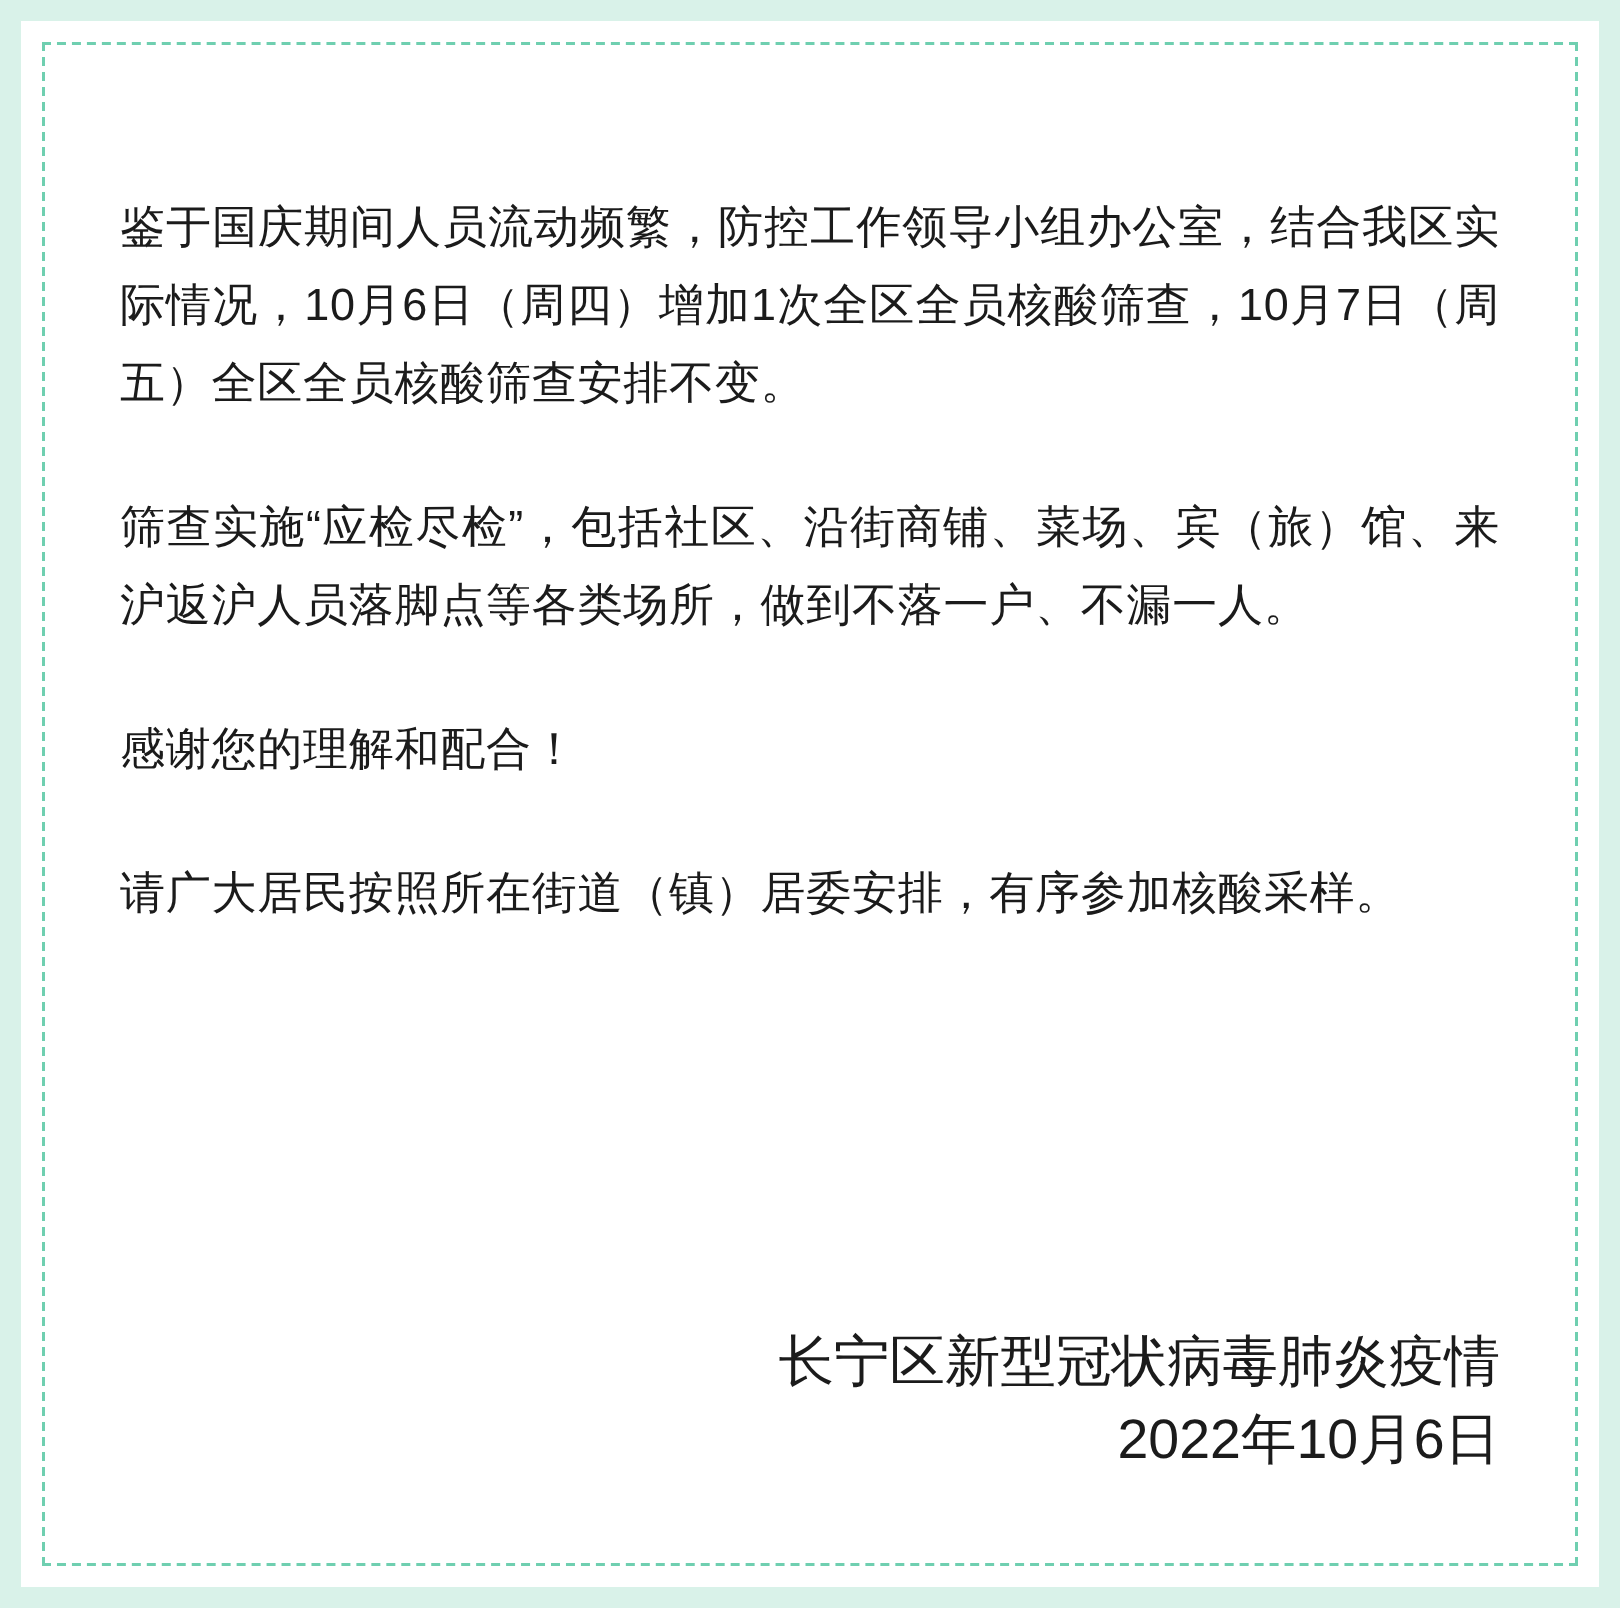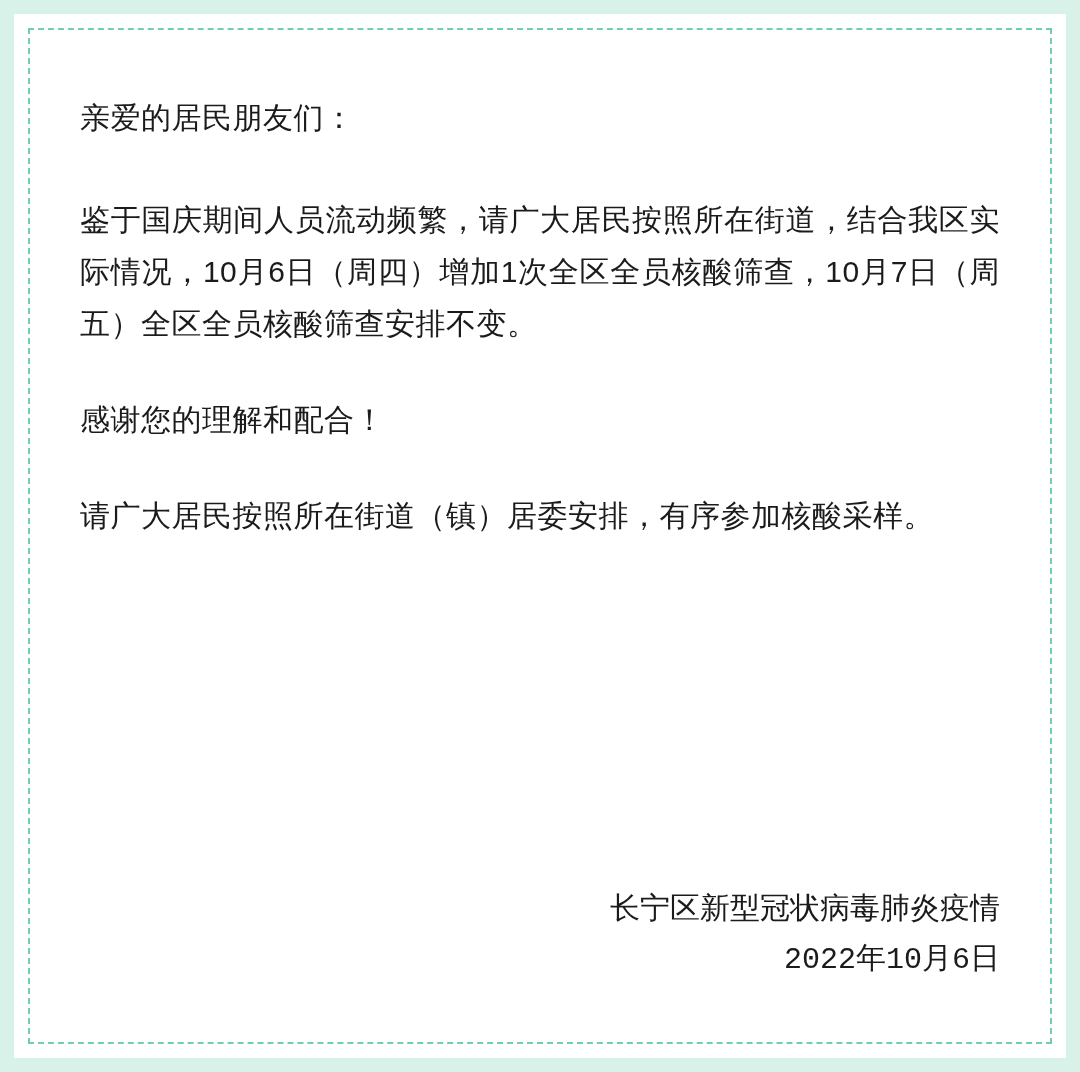--- a/index.html
+++ b/index.html
@@ -62,47 +62,46 @@
   }
 
   .para-first {
     margin-top: 50px;
   }
 
   .signature {
     margin-top: auto;
     text-align: right;
     color: #1b1b1b;
-    font-size: 30px;
+    font-size: 37px;
     line-height: 52px;
     padding-bottom: 18px;
   }
 
   .sig-line {
     display: block;
   }
 
   .sig-date {
     display: block;
-    font-family: Liberation Mono, monospace;
   }
 </style>
 </head>
 <body>
 
 <div class="notice-card">
   <div class="dashed-frame"></div>
 
   <div class="content">
 
-    <p class="body-text salutation">亲爱的居民朋友们：</p>
 
-    <p class="body-text para para-first">鉴于国庆期间人员流动频繁，请广大居民按照所在街道，结合我区实际情况，10月6日（周四）增加1次全区全员核酸筛查，10月7日（周五）全区全员核酸筛查安排不变。</p>
+    <p class="body-text para para-first">鉴于国庆期间人员流动频繁，防控工作领导小组办公室，结合我区实际情况，10月6日（周四）增加1次全区全员核酸筛查，10月7日（周五）全区全员核酸筛查安排不变。</p>
 
 
+    <p class="body-text para">筛查实施“应检尽检”，包括社区、沿街商铺、菜场、宾（旅）馆、来沪返沪人员落脚点等各类场所，做到不落一户、不漏一人。</p>
 
     <p class="body-text para">感谢您的理解和配合！</p>
 
     <p class="body-text para">请广大居民按照所在街道（镇）居委安排，有序参加核酸采样。</p>
 
     <div class="signature">
       <span class="sig-line">长宁区新型冠状病毒肺炎疫情</span>
       <span class="sig-date">2022年10月6日</span>
     </div>
 

